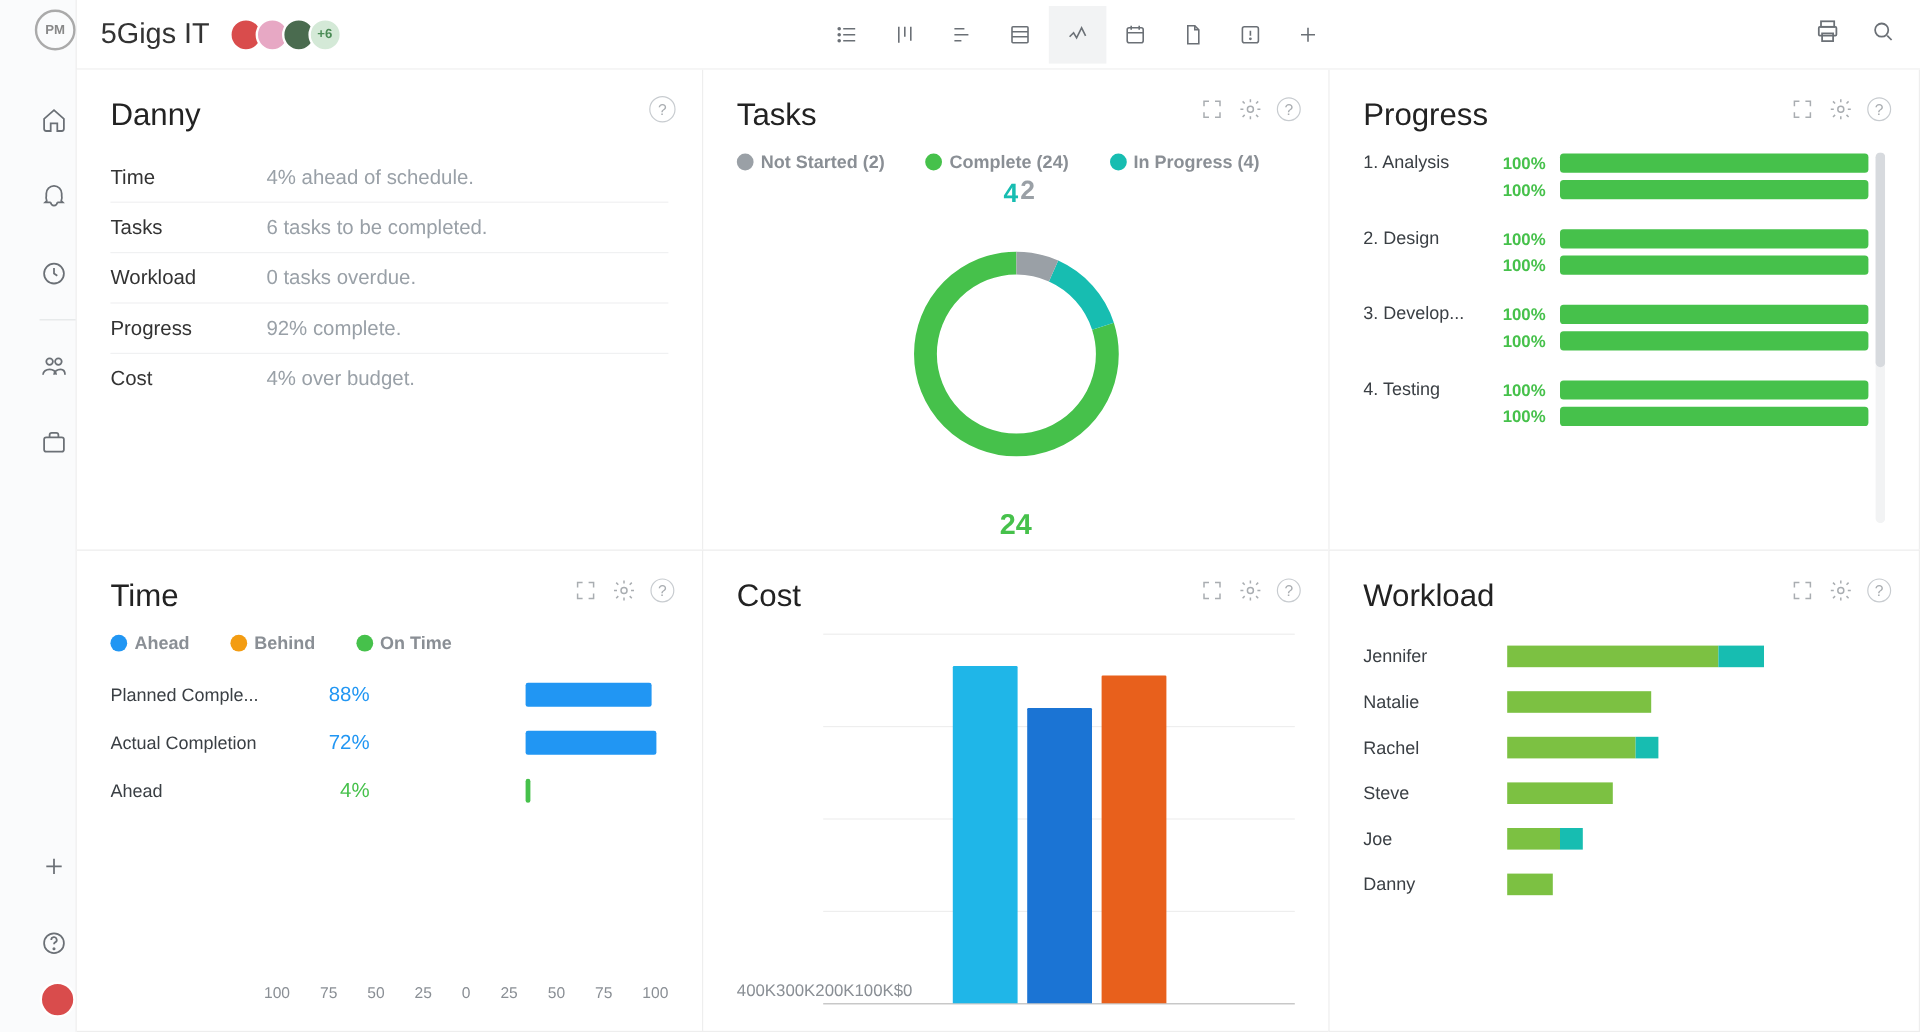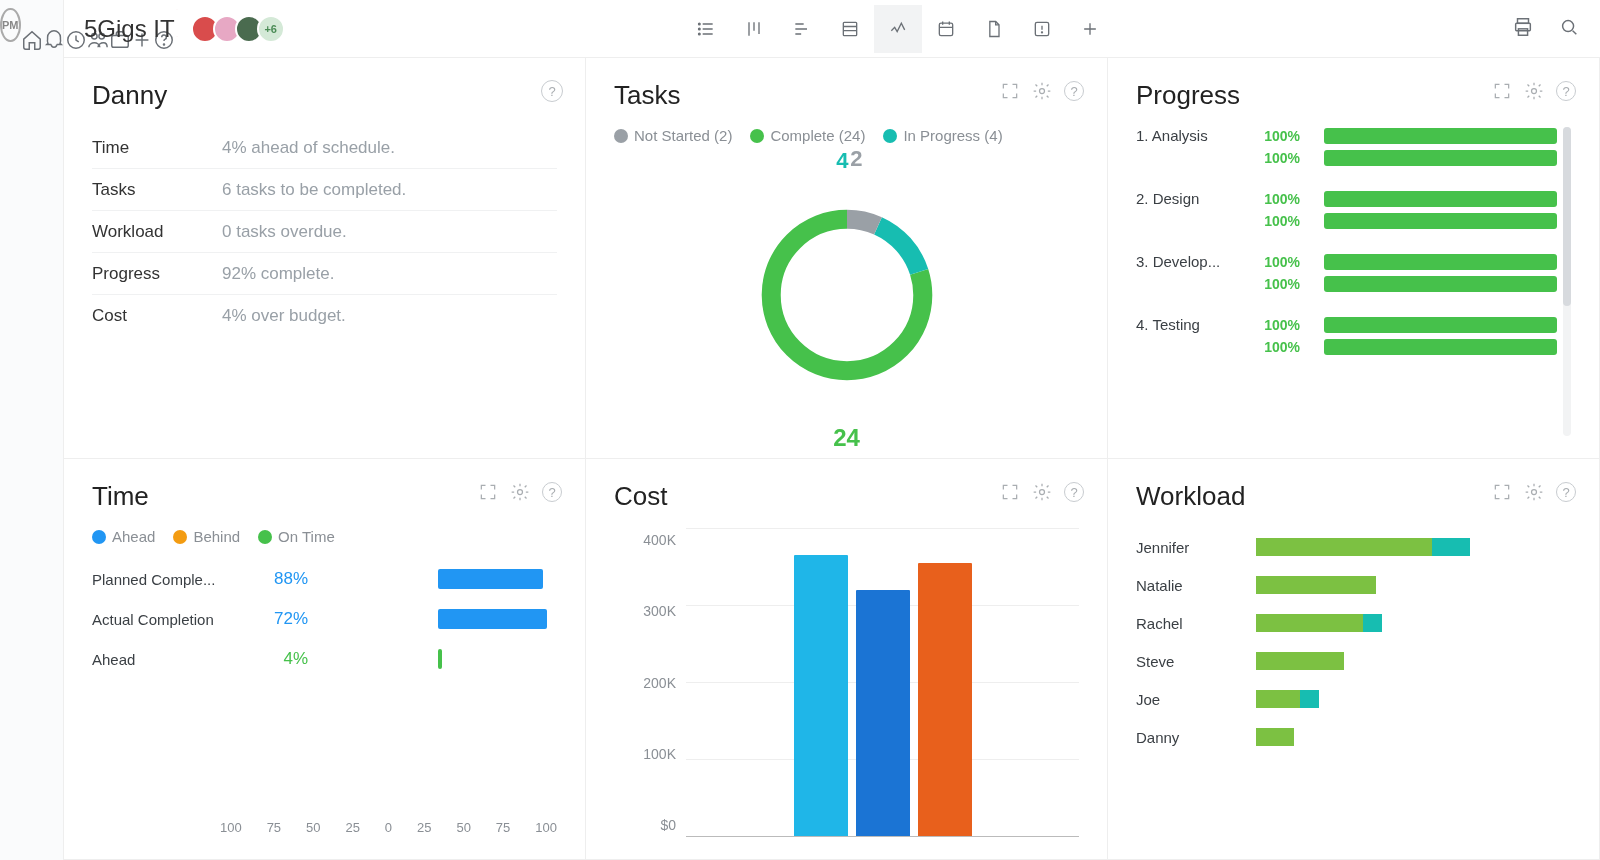--- a/index.html
+++ b/index.html
@@ -1,20 +1,20 @@
 <!DOCTYPE html>
 <html><head>
 <meta charset="utf-8">
 <style>
   * { box-sizing: border-box; margin: 0; padding: 0; font-family: -apple-system, BlinkMacSystemFont, "Segoe UI", Helvetica, Arial, sans-serif; }
   html, body { width: 1600px; height: 860px; overflow: hidden; background:#fff; color:#2b2f33; }
   .app { display:flex; width:100%; height:100%; }
 
   
-  .rail { width:64px; background:#fafbfc; border-right:1px solid #eee; display:flex; flex-direction:row; align-items:flex-start; padding-top:8px; }
+  .rail { width:64px; background:#fafbfc; border-right:1px solid #eee; display:flex; flex-direction:column; align-items:flex-end; padding-top:8px; }
   .rail .logo { width:34px; height:34px; border:2px solid #aaa; border-radius:50%; display:flex; align-items:center; justify-content:center; font-size:11px; font-weight:700; color:#888; margin-bottom:26px; }
   .rail .ri { width:36px; height:36px; display:flex; align-items:center; justify-content:center; margin:14px 0; color:#6b7076; cursor:pointer; }
   .rail .spacer { flex:1; }
   .rail .sep { width:30px; height:1px; background:#e3e5e7; margin:6px 0; }
   .rail svg { width:22px; height:22px; stroke:#6b7076; fill:none; stroke-width:1.6; }
   .rail .avatar-sm { width:30px; height:30px; border-radius:50%; background:#d94c4c; border:2px solid #fff; margin-bottom:12px; }
 
   
   .main { flex:1; display:flex; flex-direction:column; }
   .topbar { height:58px; border-bottom:1px solid #eee; display:flex; align-items:center; padding:0 20px; gap:18px; }
@@ -39,51 +39,51 @@
   .help-only { position:absolute; top:22px; right:22px; width:22px; height:22px; border:1.5px solid #c8ccd0; border-radius:50%; display:flex; align-items:center;justify-content:center;color:#a9adb1; font-size:13px; cursor:pointer;}
   .qmark { width:20px; height:20px; border:1.5px solid #c8ccd0; border-radius:50%; display:flex; align-items:center;justify-content:center;color:#a9adb1; font-size:13px;}
 
   
   .health-row { display:flex; align-items:center; height:42px; border-bottom:1px solid #f0f1f2; }
   .health-row:last-child { border-bottom:none; }
   .health-row .k { width:130px; font-size:17px; color:#333; }
   .health-row .v { font-size:17px; color:#99a0a7; }
 
   
-  .legend { display:flex; gap:18px; align-items:center; font-size:15px; color:#8a8f95; margin-bottom:10px; flex-wrap:wrap;}
+  .legend { display:flex; gap:34px; align-items:center; font-size:15px; color:#8a8f95; margin-bottom:10px; flex-wrap:wrap;font-weight:bold;}
   .dot { width:14px; height:14px; border-radius:50%; display:inline-block; margin-right:6px; vertical-align:-2px;}
   .t-green{color:#46c14b;} .t-teal{color:#17bdb1;} .t-grey{color:#9aa0a6;}
 
   
   .donut-wrap{ flex:1; display:flex; align-items:center; justify-content:center; position:relative; }
   .donut-label{ position:absolute; font-size:22px; font-weight:600; }
 
   
   .prog-body{ flex:1; overflow:hidden; position:relative; padding-right:14px;}
-  .prog-row{ display:flex; align-items:center; gap:24px; margin-bottom:6px;}
+  .prog-row{ display:flex; align-items:center; gap:12px; margin-bottom:6px;}
   .prog-name{ width:96px; font-size:15px; color:#3a3f44; white-space:nowrap; overflow:hidden; text-overflow:ellipsis;}
   .prog-pct{ width:44px; text-align:right; font-size:14px; color:#46c14b; font-weight:600;}
   .prog-bar{ flex:1; height:16px; background:#46c14b; border-radius:3px;}
   .prog-group{ margin-bottom:24px;}
   .prog-scrollbar{ position:absolute; right:0; top:0; width:8px; height:100%; background:#f2f3f4; border-radius:4px;}
   .prog-scrollbar .thumb{ width:100%; height:58%; background:#d7dade; border-radius:4px;}
   .fade{ position:absolute; left:0; right:14px; bottom:0; height:28px; background:linear-gradient(rgba(255,255,255,0),#fff);}
 
   
   .time-body{margin-top:4px;}
   .time-row{ display:flex; align-items:center; height:40px; }
   .time-row .lbl{ width:160px; font-size:15px; color:#3a3f44; white-space:nowrap; overflow:hidden; text-overflow:ellipsis;}
   .time-row .val{ width:56px; text-align:right; font-size:17px; font-weight:400; }
   .time-row .bar-area{ flex:1; position:relative; height:20px; margin-left:10px;}
   .time-row .bar{ position:absolute; top:0; height:20px; border-radius:2px;}
   .axis{ display:flex; justify-content:space-between; font-size:13px; color:#8a8f95; margin-top:auto; padding:0 0 2px 128px;}
 
   
   .cost-body{ flex:1; display:flex; }
-  .cost-yaxis{ width:72px; display:flex; flex-direction:column; justify-content:space-between; align-items:flex-end; padding:4px 10px 4px 0; font-size:14px; color:#8a8f95;}
+  .cost-yaxis{ width:72px; display:flex; flex-direction:row; justify-content:space-between; align-items:flex-end; padding:4px 10px 4px 0; font-size:14px; color:#8a8f95;}
   .cost-plot{ flex:1; position:relative; border-bottom:1px solid #bbb;}
   .cost-grid{ position:absolute; left:0; right:0; height:1px; background:#eee;}
   .cost-bars{ position:absolute; left:0; right:0; bottom:0; top:0; display:flex; align-items:flex-end; justify-content:center; gap:8px;}
   .cost-bars .b{ width:54px; border-radius:1px 1px 0 0;}
 
   
   .wl-body{ flex:1; overflow:hidden;}
   .wl-row{ display:flex; align-items:center; height:38px;}
   .wl-row .n{ width:120px; font-size:15px; color:#3a3f44;}
   .wl-row .bars{ flex:1; display:flex; height:18px;}

